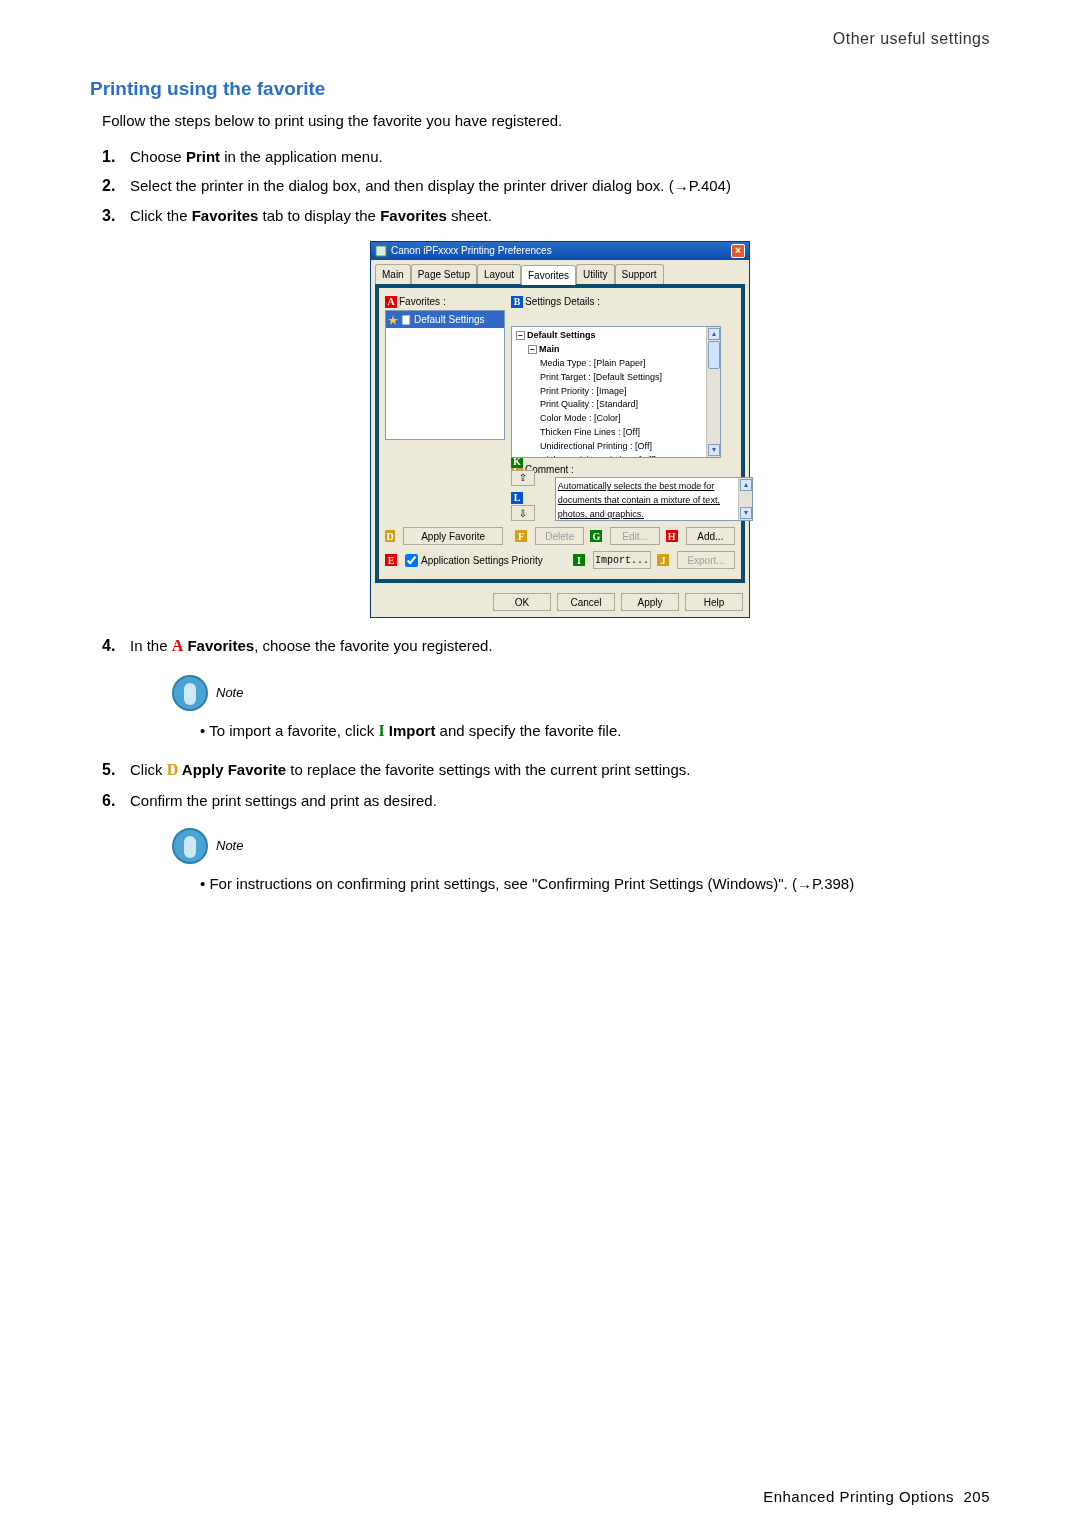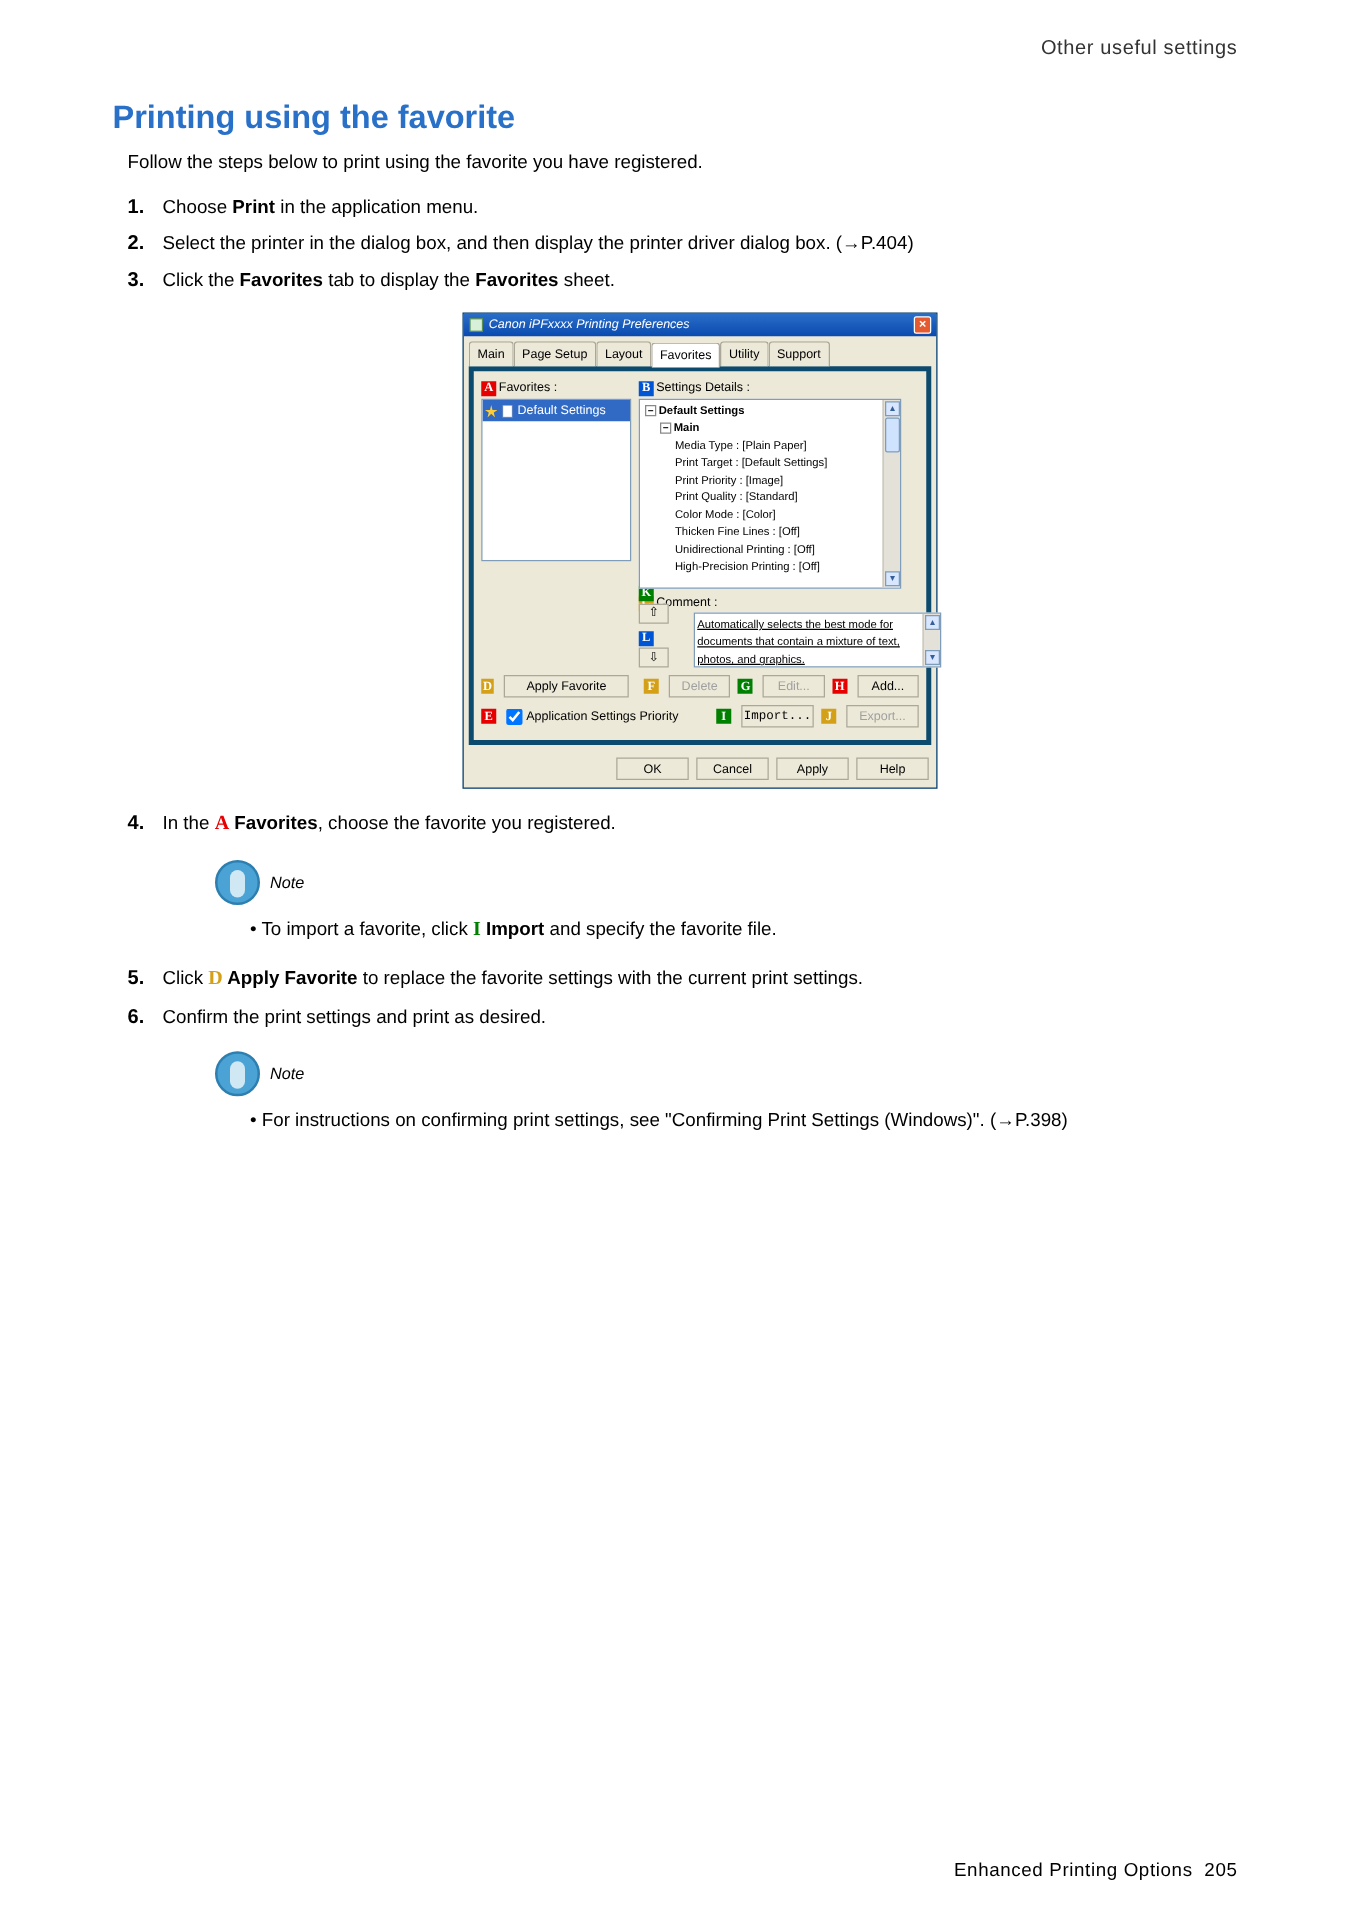--- a/index.html
+++ b/index.html
@@ -14,21 +14,21 @@
     }
     .header-right {
       text-align: right;
       font-size: 16px;
       letter-spacing: 0.5px;
       margin-bottom: 30px;
       color: #333;
     }
     .main-title {
       color: #2970c8;
-      font-size: 26px;
+      font-size: 19px;
       font-weight: bold;
       margin-bottom: 12px;
     }
     .intro {
       font-size: 15px;
       margin: 0 0 16px 12px;
     }
     ol.steps {
       list-style: none;
       counter-reset: step;
@@ -99,21 +99,20 @@
       color: #000;
     }
     .dlg-titlebar {
       display: flex;
       align-items: center;
       justify-content: space-between;
       background: linear-gradient(#2a6ec8, #0a4ab0);
       color: #fff;
       padding: 2px 4px;
       height: 18px;
-      font-style: italic;
     }
     .dlg-title { display: flex; align-items: center; gap: 4px; font-size: 10px; }
     .dlg-close {
       width: 14px; height: 14px;
       background: #e55b2f;
       border: 1px solid #fff; border-radius: 2px;
       display: flex; align-items: center; justify-content: center;
       font-size: 10px; font-weight: bold;
     }
     .dlg-tabs {
@@ -171,27 +170,28 @@
     .list-item-sel {
       background: #316ac5;
       color: #fff;
       padding: 1px 2px;
       display: flex;
       align-items: center;
       gap: 3px;
     }
     .tree-box {
       width: 210px;
-      height: 152px;
+      height: 132px;
       border: 1px solid #7f9db9;
       background: #fff;
       font-size: 9px;
       padding: 2px;
       overflow: hidden;
       position: relative;
+      margin-top: 16px;
     }
     .tree-scroll { position: absolute; right: 0; top: 0; bottom: 0; width: 14px; background: #e4e2d8; border-left: 1px solid #c5c2b8; }
     .tree-thumb { position: absolute; top: 14px; width: 12px; height: 28px; left: 1px; background: #cfe3ff; border: 1px solid #7f9db9; border-radius: 2px; }
     .tree-arrow { position: absolute; width: 12px; height: 12px; left: 1px; background: #d8e6ff; border: 1px solid #7f9db9; display:flex;align-items:center;justify-content:center;font-size:8px;color:#365f9a; }
     .tree-arrow.up{top:1px;} .tree-arrow.down{bottom:1px;}
     .tree-node0 { margin-left: 2px; font-weight: bold; }
     .tree-node1 { margin-left: 14px; font-weight: bold; }
     .tree-leaf  { margin-left: 26px; white-space: nowrap; }
     .exp { display:inline-block; width:9px; height:9px; border:1px solid #888; line-height:7px; font-size:8px; text-align:center; margin-right:2px; }
     .comment-box {

